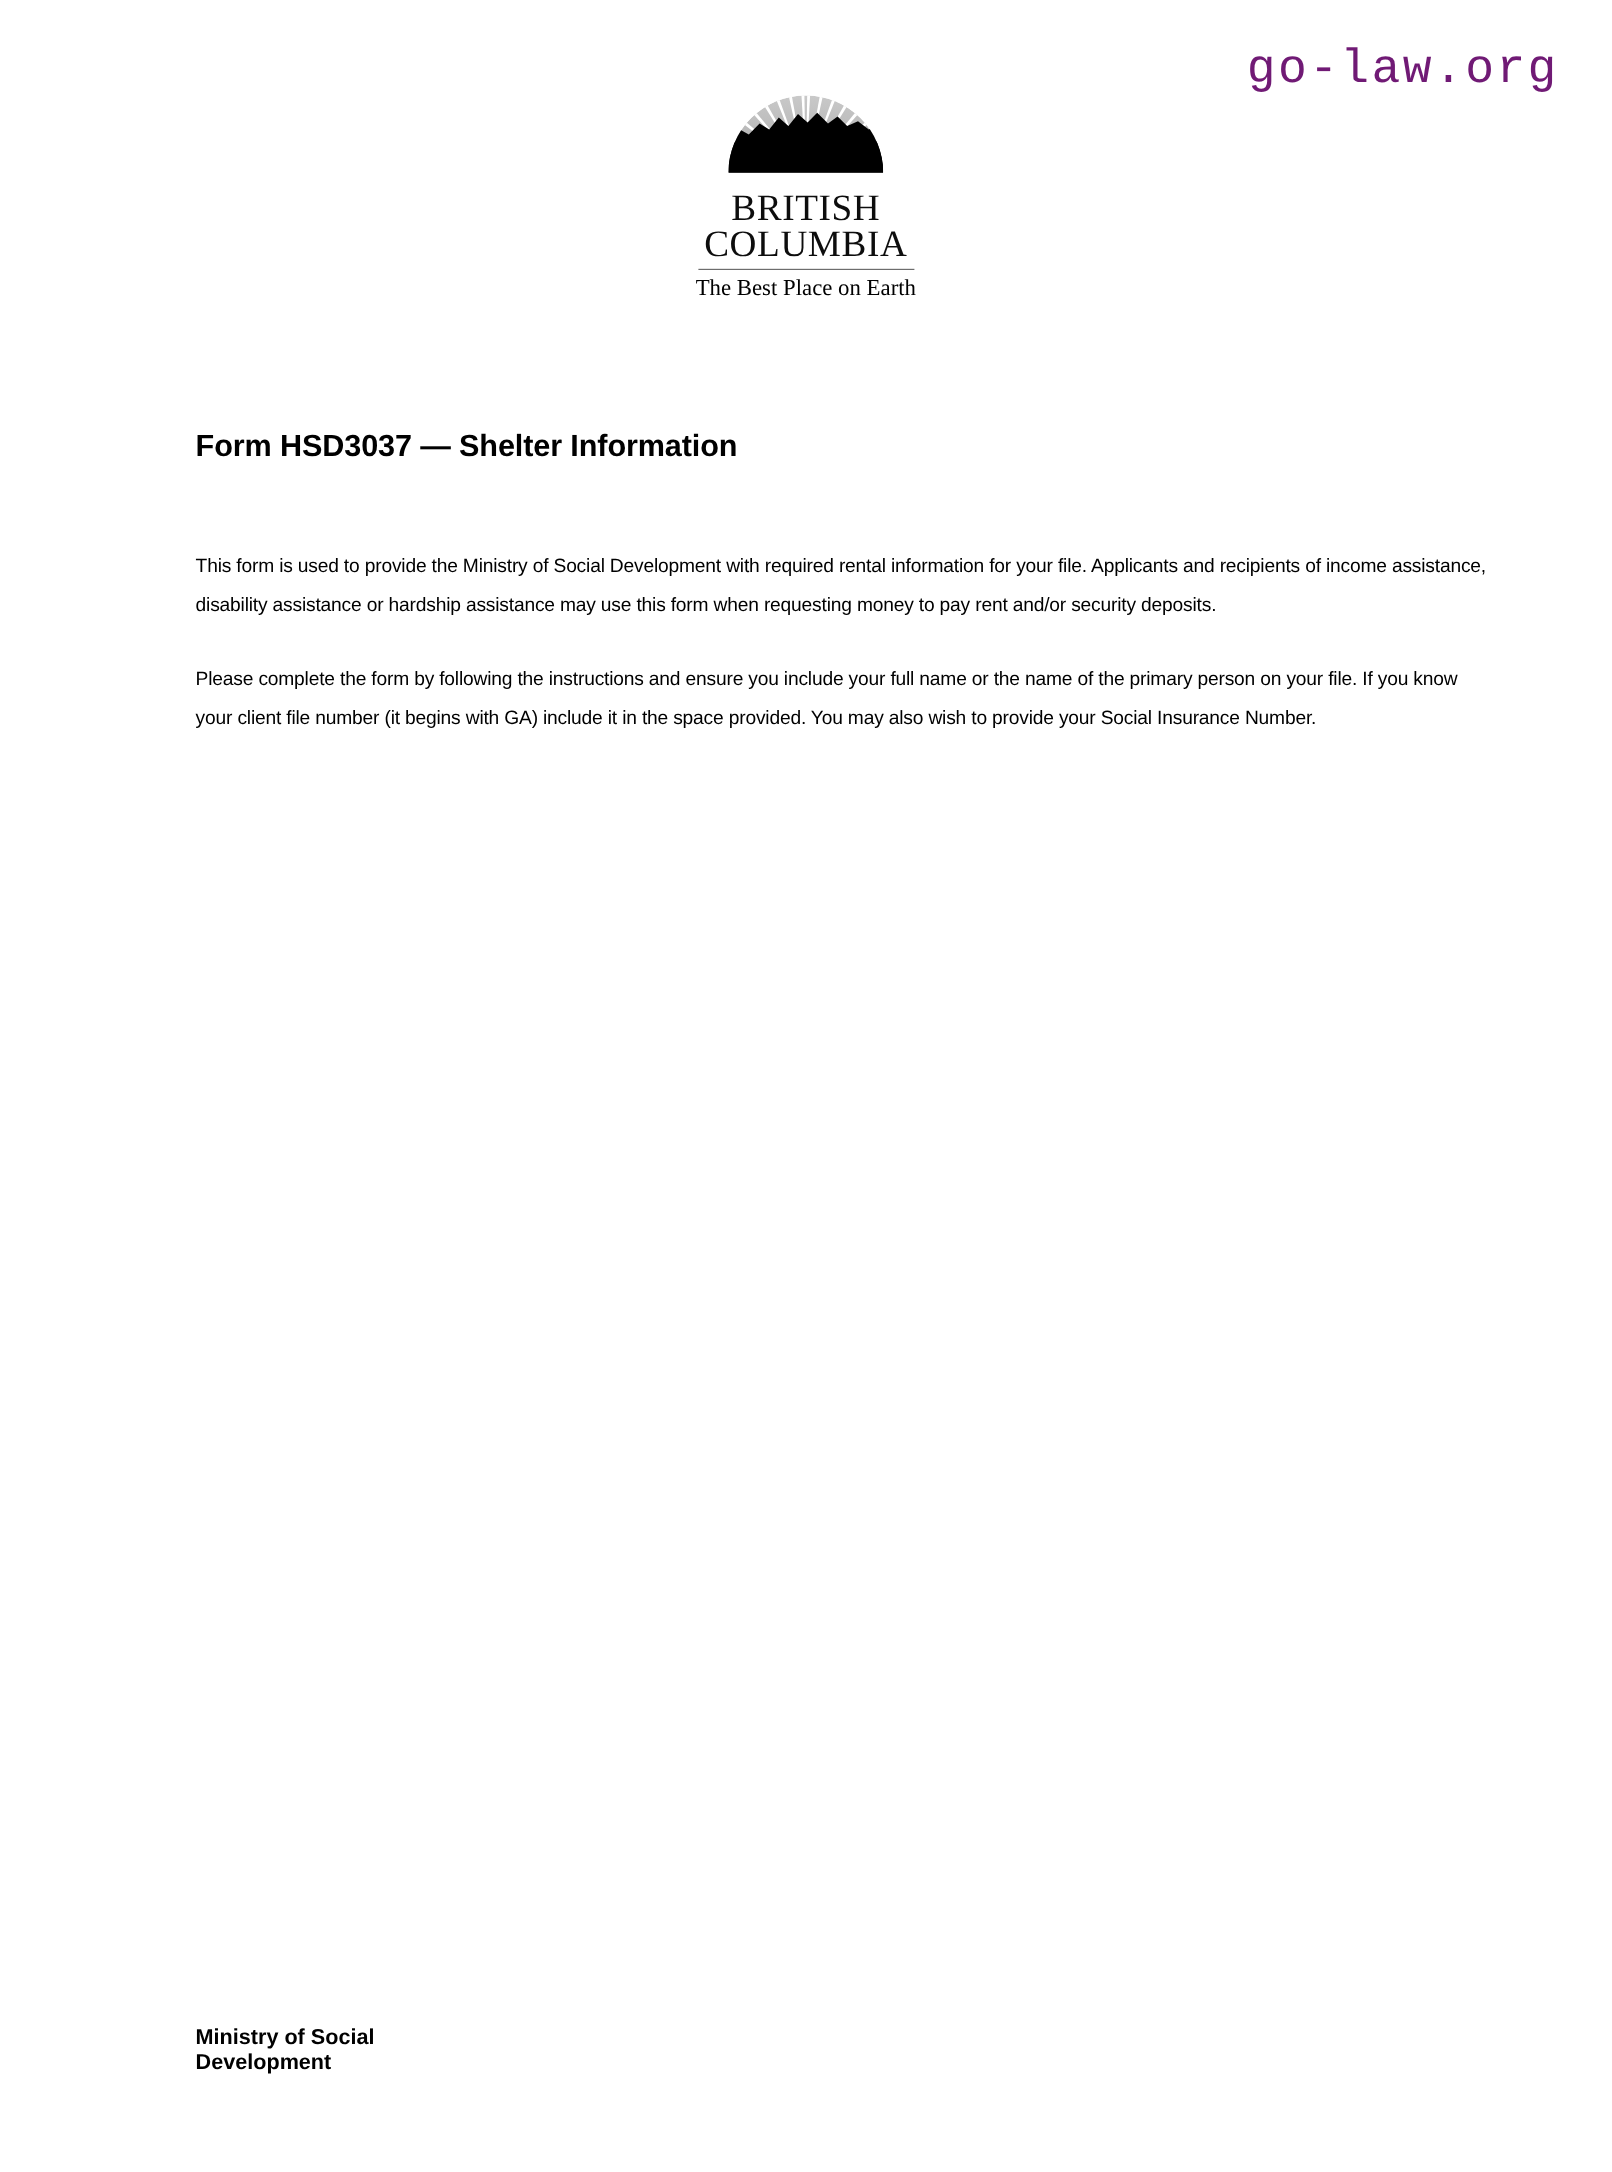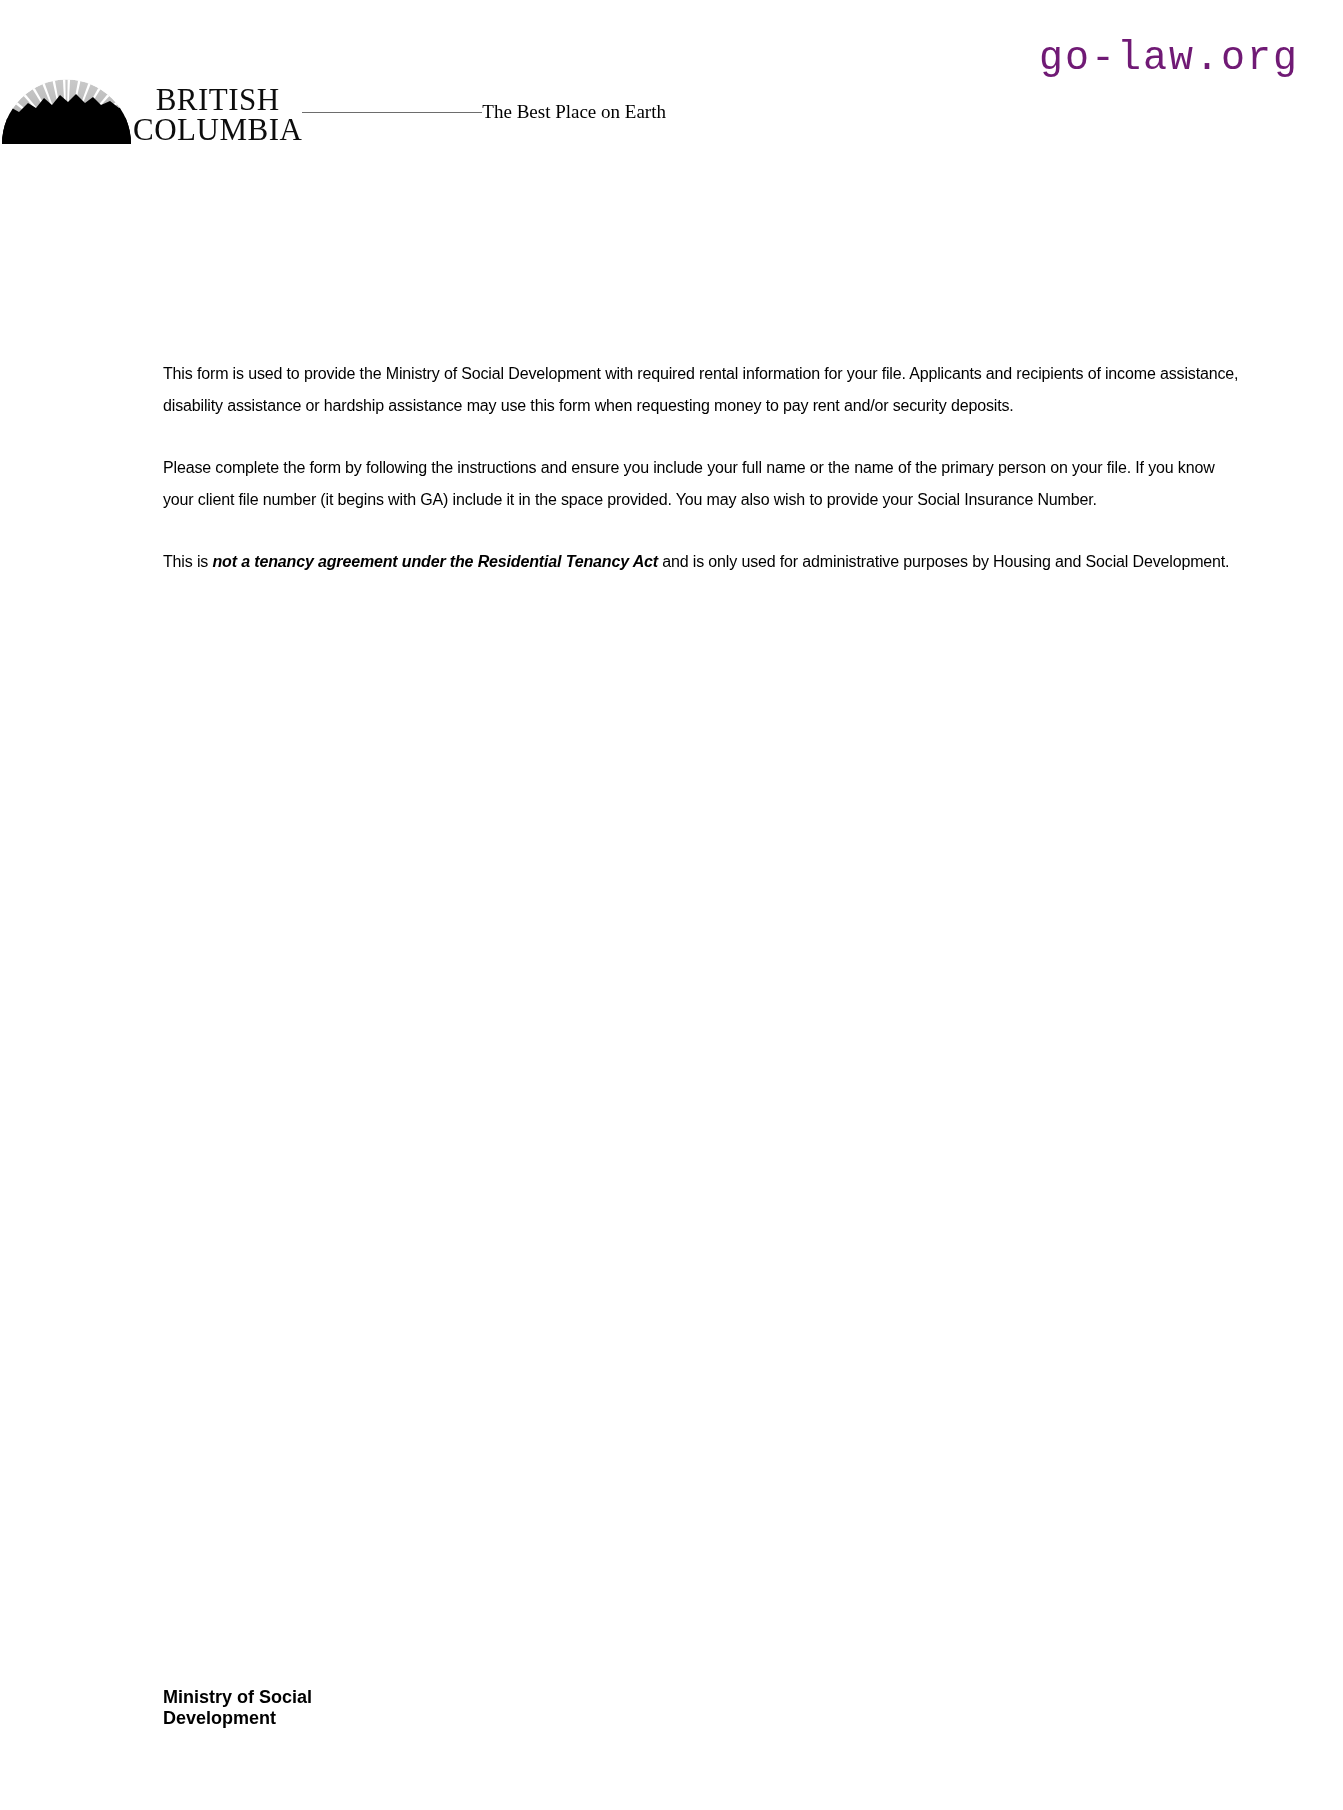--- a/index.html
+++ b/index.html
@@ -29,21 +29,21 @@
     user-select: none;
   }
 
   
   .logo-block {
     position: absolute;
     top: 72px;
     left: 0;
     width: 100%;
     display: flex;
-    flex-direction: row;
+    flex-direction: column;
     align-items: center;
   }
   .logo-mark {
     width: 133px;
     height: 75px;
     display: block;
   }
   .logo-wordmark {
     margin-top: 11px;
     font-family: "Liberation Serif", serif;
@@ -156,26 +156,26 @@
   <div class="logo-wordmark">
     <span class="wm-line">British</span>
     <span class="wm-line">Columbia</span>
   </div>
   <div class="logo-rule"></div>
   <div class="logo-tagline">The Best Place on Earth</div>
 </div>
 
 <div class="content">
 
+  <h1 class="form-title">Form HSD3037 — Shelter Information</h1>
 
   <p class="para">This form is used to provide the Ministry of Social Development with required rental information for your file. Applicants and recipients of income assistance, disability assistance or hardship assistance may use this form when requesting money to pay rent and/or security deposits.</p>
 
   <p class="para">Please complete the form by following the instructions and ensure you include your full name or the name of the primary person on your file. If you know your client file number (it begins with GA) include it in the space provided. You may also wish to provide your Social Insurance Number.</p>
 
 
-  <p class="para"><span>This is </span><span class="bi">not a tenancy agreement under the Residential Tenancy Act</span><span> and is only used for administrative purposes by Housing and Social Development.</span></p>
 
 </div>
 
 <div class="footer">
   <span>Ministry of Social</span>
   <span>Development</span>
 </div>
 
 </body></html>

